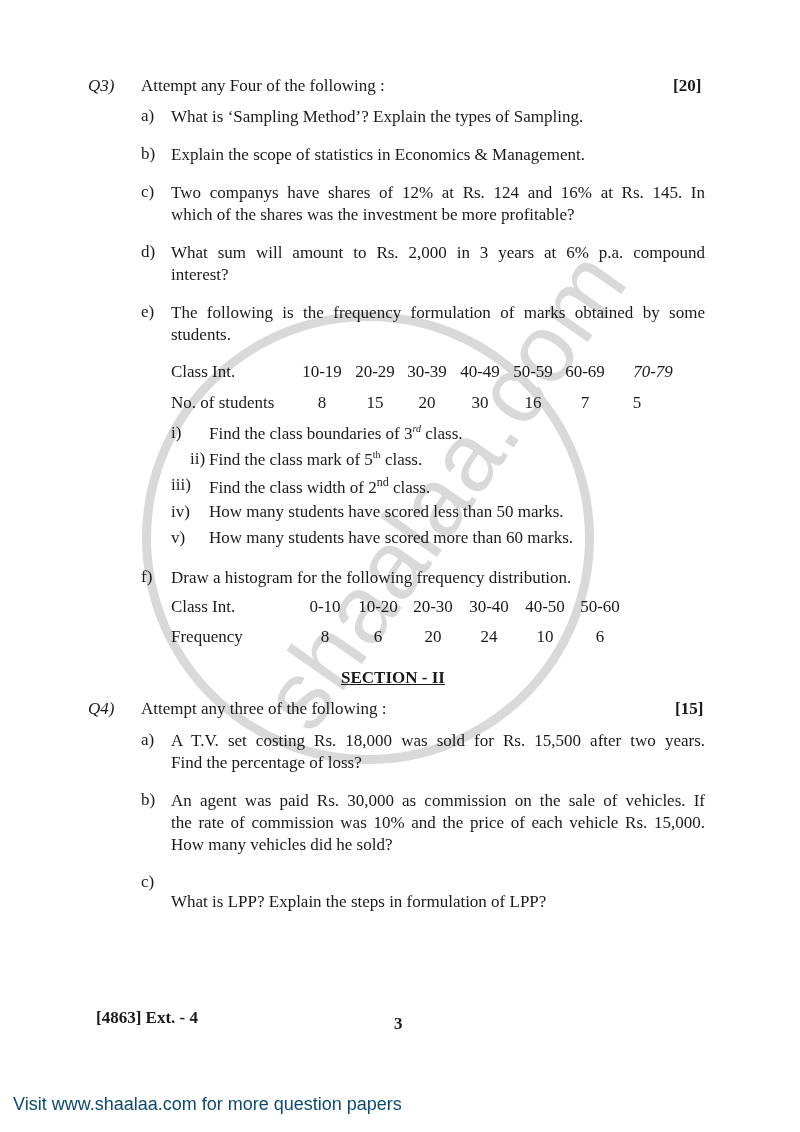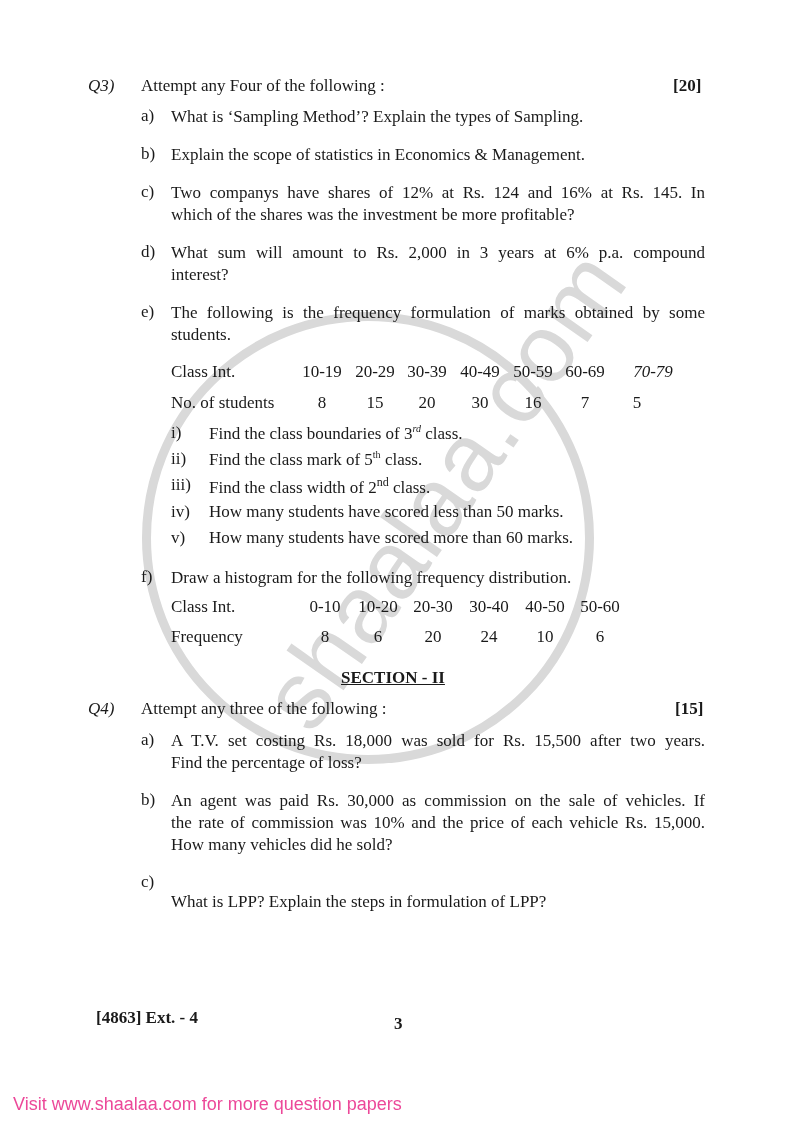--- a/index.html
+++ b/index.html
@@ -21,21 +21,21 @@
     transform: rotate(-55deg); transform-origin: center center; text-align: center;
   }
   .qnum { font-style: italic; font-weight: normal; }
   .marks { font-weight: bold; }
   .para { position: absolute; left: 171px; width: 534px; text-align: justify; line-height: 22px; }
   .label { position: absolute; left: 141px; }
   .sublabel { position: absolute; left: 171px; }
   .subtext { position: absolute; left: 209px; white-space: nowrap; }
   .section-title { font-weight: bold; text-decoration: underline; }
   .footer-code { font-weight: bold; }
-  .visit { font-family: "Liberation Sans", "DejaVu Sans", sans-serif; font-size: 18px; color: #ec4899; }
+  .visit { font-family: "Liberation Sans", "DejaVu Sans", sans-serif; font-size: 18px; color: #0c4a6e; }
   .cell { position: absolute; width: 60px; text-align: center; }
 </style>
 </head>
 <body>
 
 <div class="watermark-circle"></div>
 <div class="watermark-text">shaalaa.com</div>
 
 <div class="abs qnum" style="left:88px; top:76px;">Q3)</div>
 <div class="abs" style="left:141px; top:76px;">Attempt any Four of the following :</div>
@@ -75,21 +75,21 @@
   <div class="cell" style="left:397px; top:393px;">20</div>
   <div class="cell" style="left:450px; top:393px;">30</div>
   <div class="cell" style="left:503px; top:393px;">16</div>
   <div class="cell" style="left:555px; top:393px;">7</div>
   <div class="cell" style="left:607px; top:393px;">5</div>
 </div>
 
 <div class="sublabel" style="top:423px;">i)</div>
 <div class="subtext" style="top:423px;"><span>Find the class boundaries of 3</span><sup style="font-size:10px;font-style:italic;">rd</sup><span> class.</span></div>
 
-<div class="sublabel" style="top:449px;">ii)</div>
+<div class="sublabel" style="top:449px;margin-left:19px;">ii)</div>
 <div class="subtext" style="top:449px;"><span>Find the class mark of 5</span><sup style="font-size:10px;">th</sup><span> class.</span></div>
 
 <div class="sublabel" style="top:475px;">iii)</div>
 <div class="subtext" style="top:475px;"><span>Find the class width of 2</span><sup style="font-size:12px;margin-top:28px;">nd</sup><span> class.</span></div>
 
 <div class="sublabel" style="top:502px;">iv)</div>
 <div class="subtext" style="top:502px;">How many students have scored less than 50 marks.</div>
 
 <div class="sublabel" style="top:528px;">v)</div>
 <div class="subtext" style="top:528px;">How many students have scored more than 60 marks.</div>

